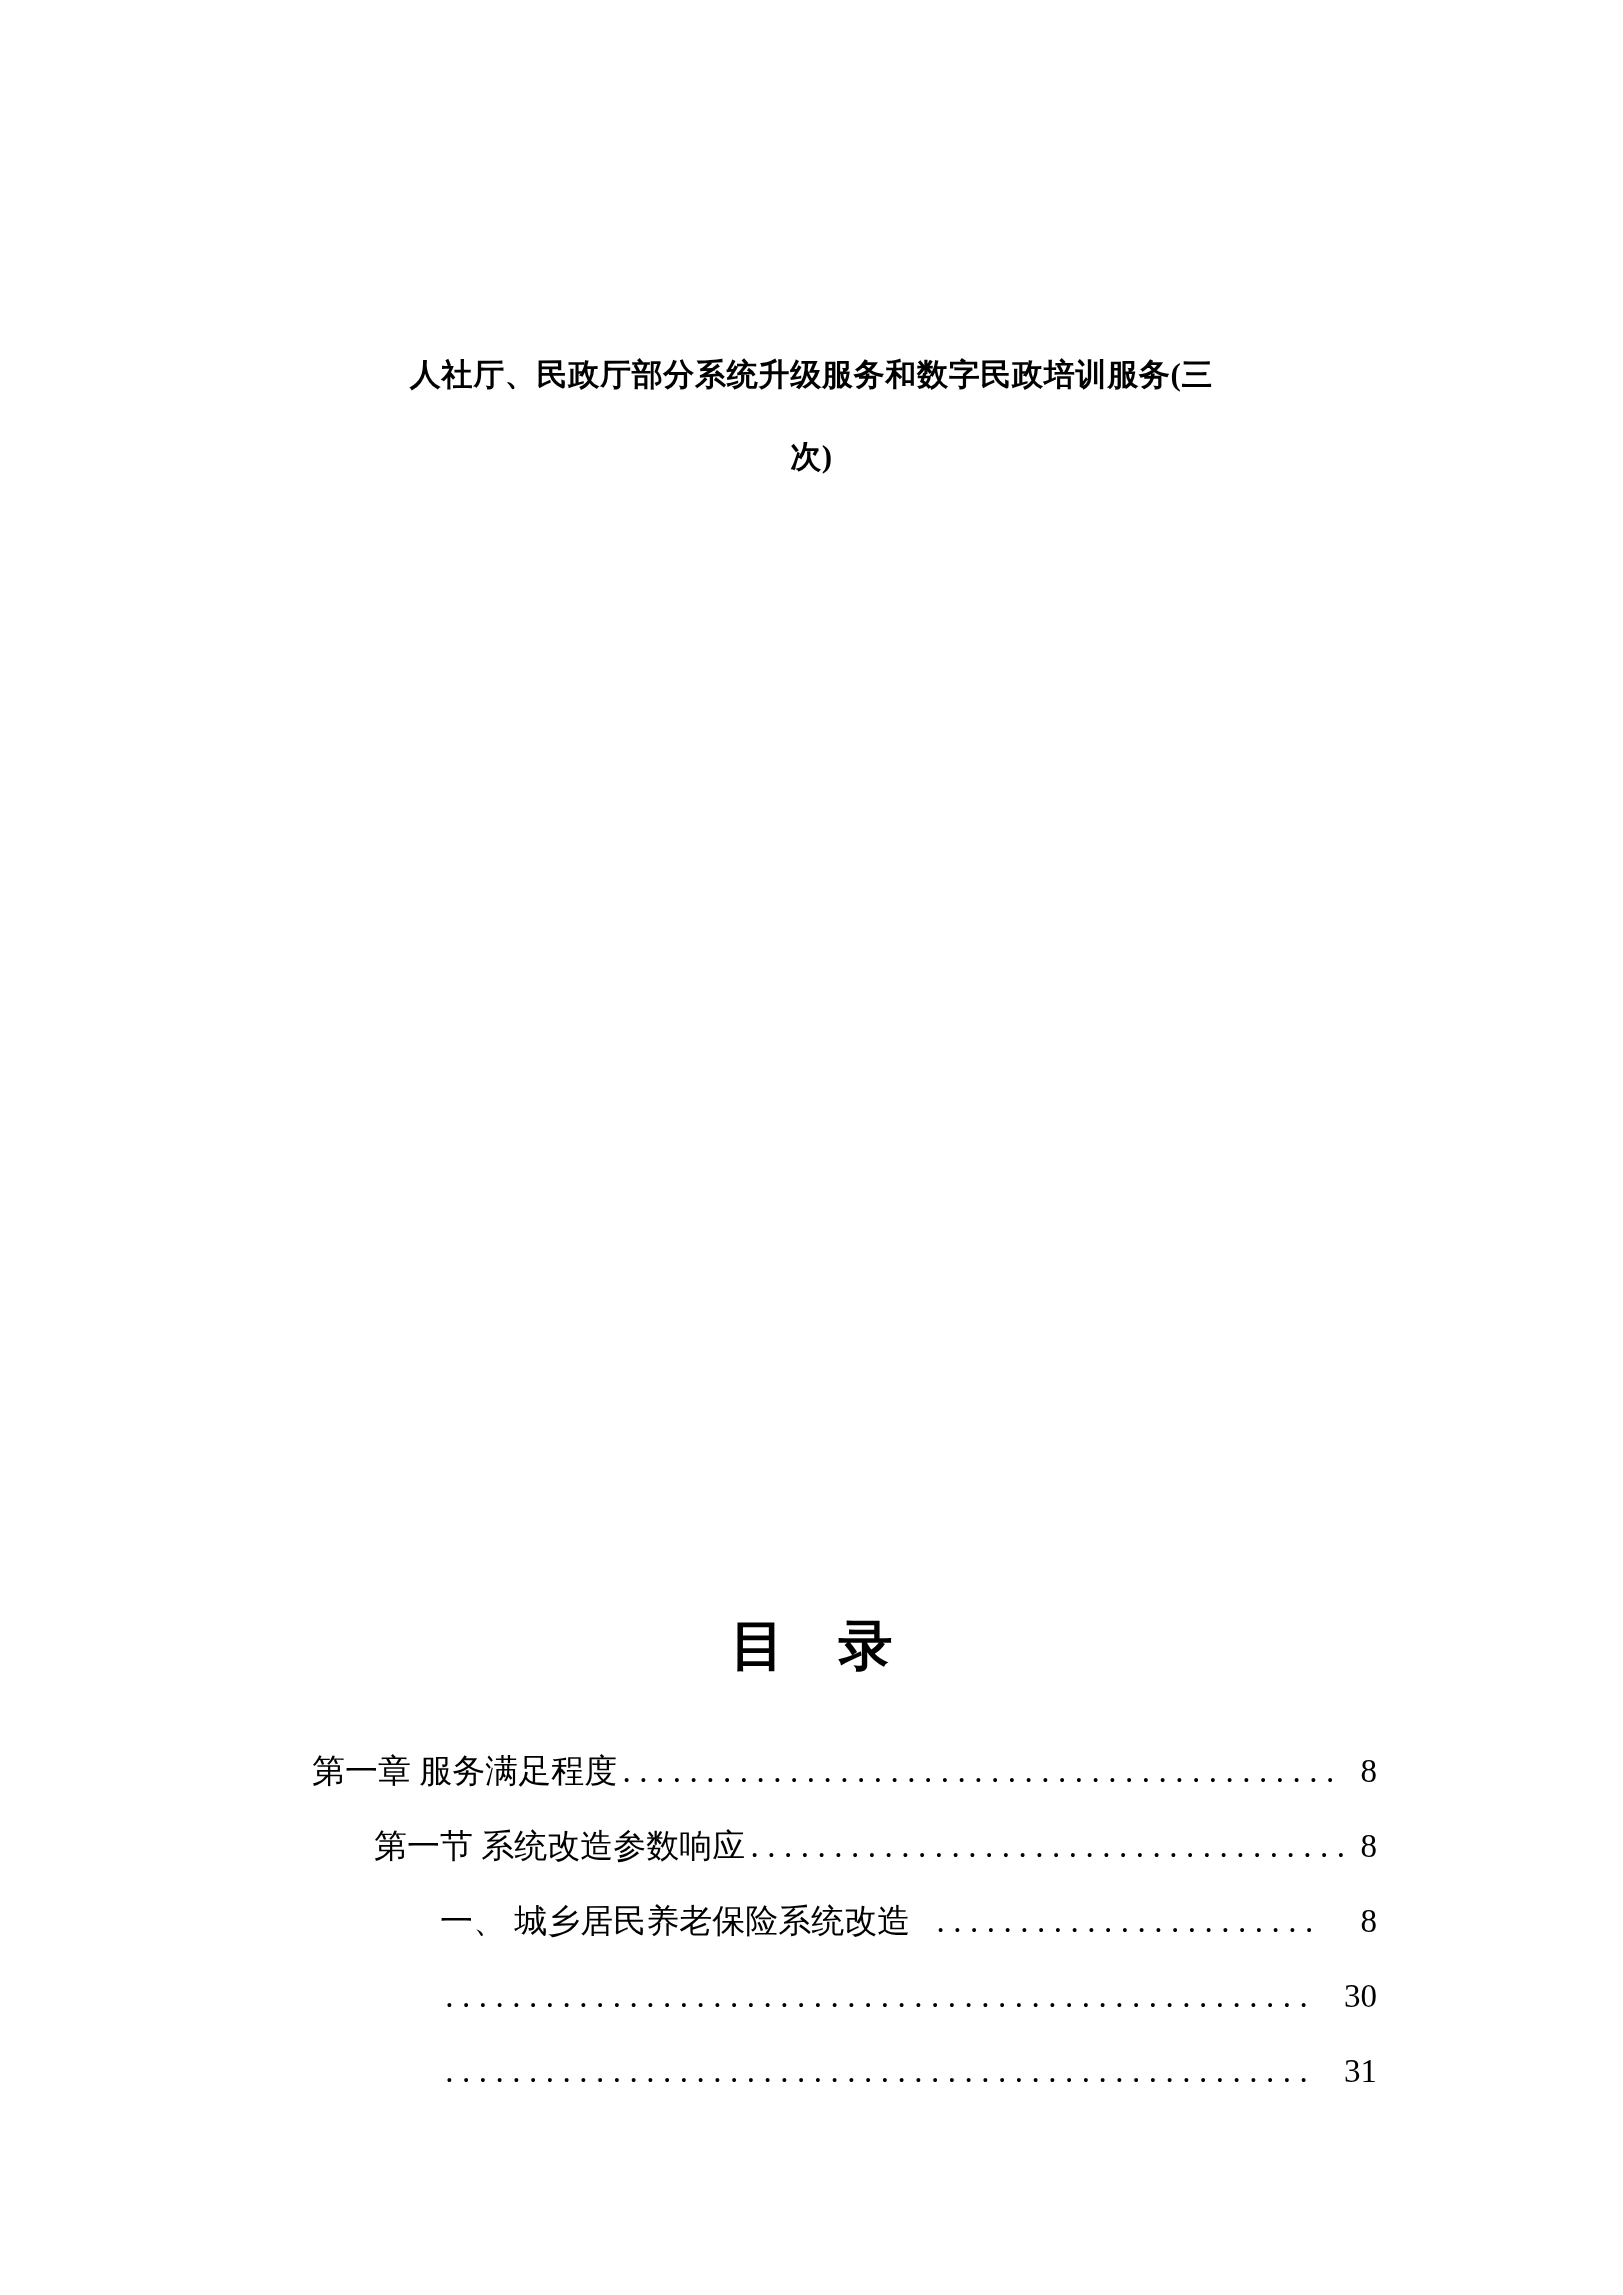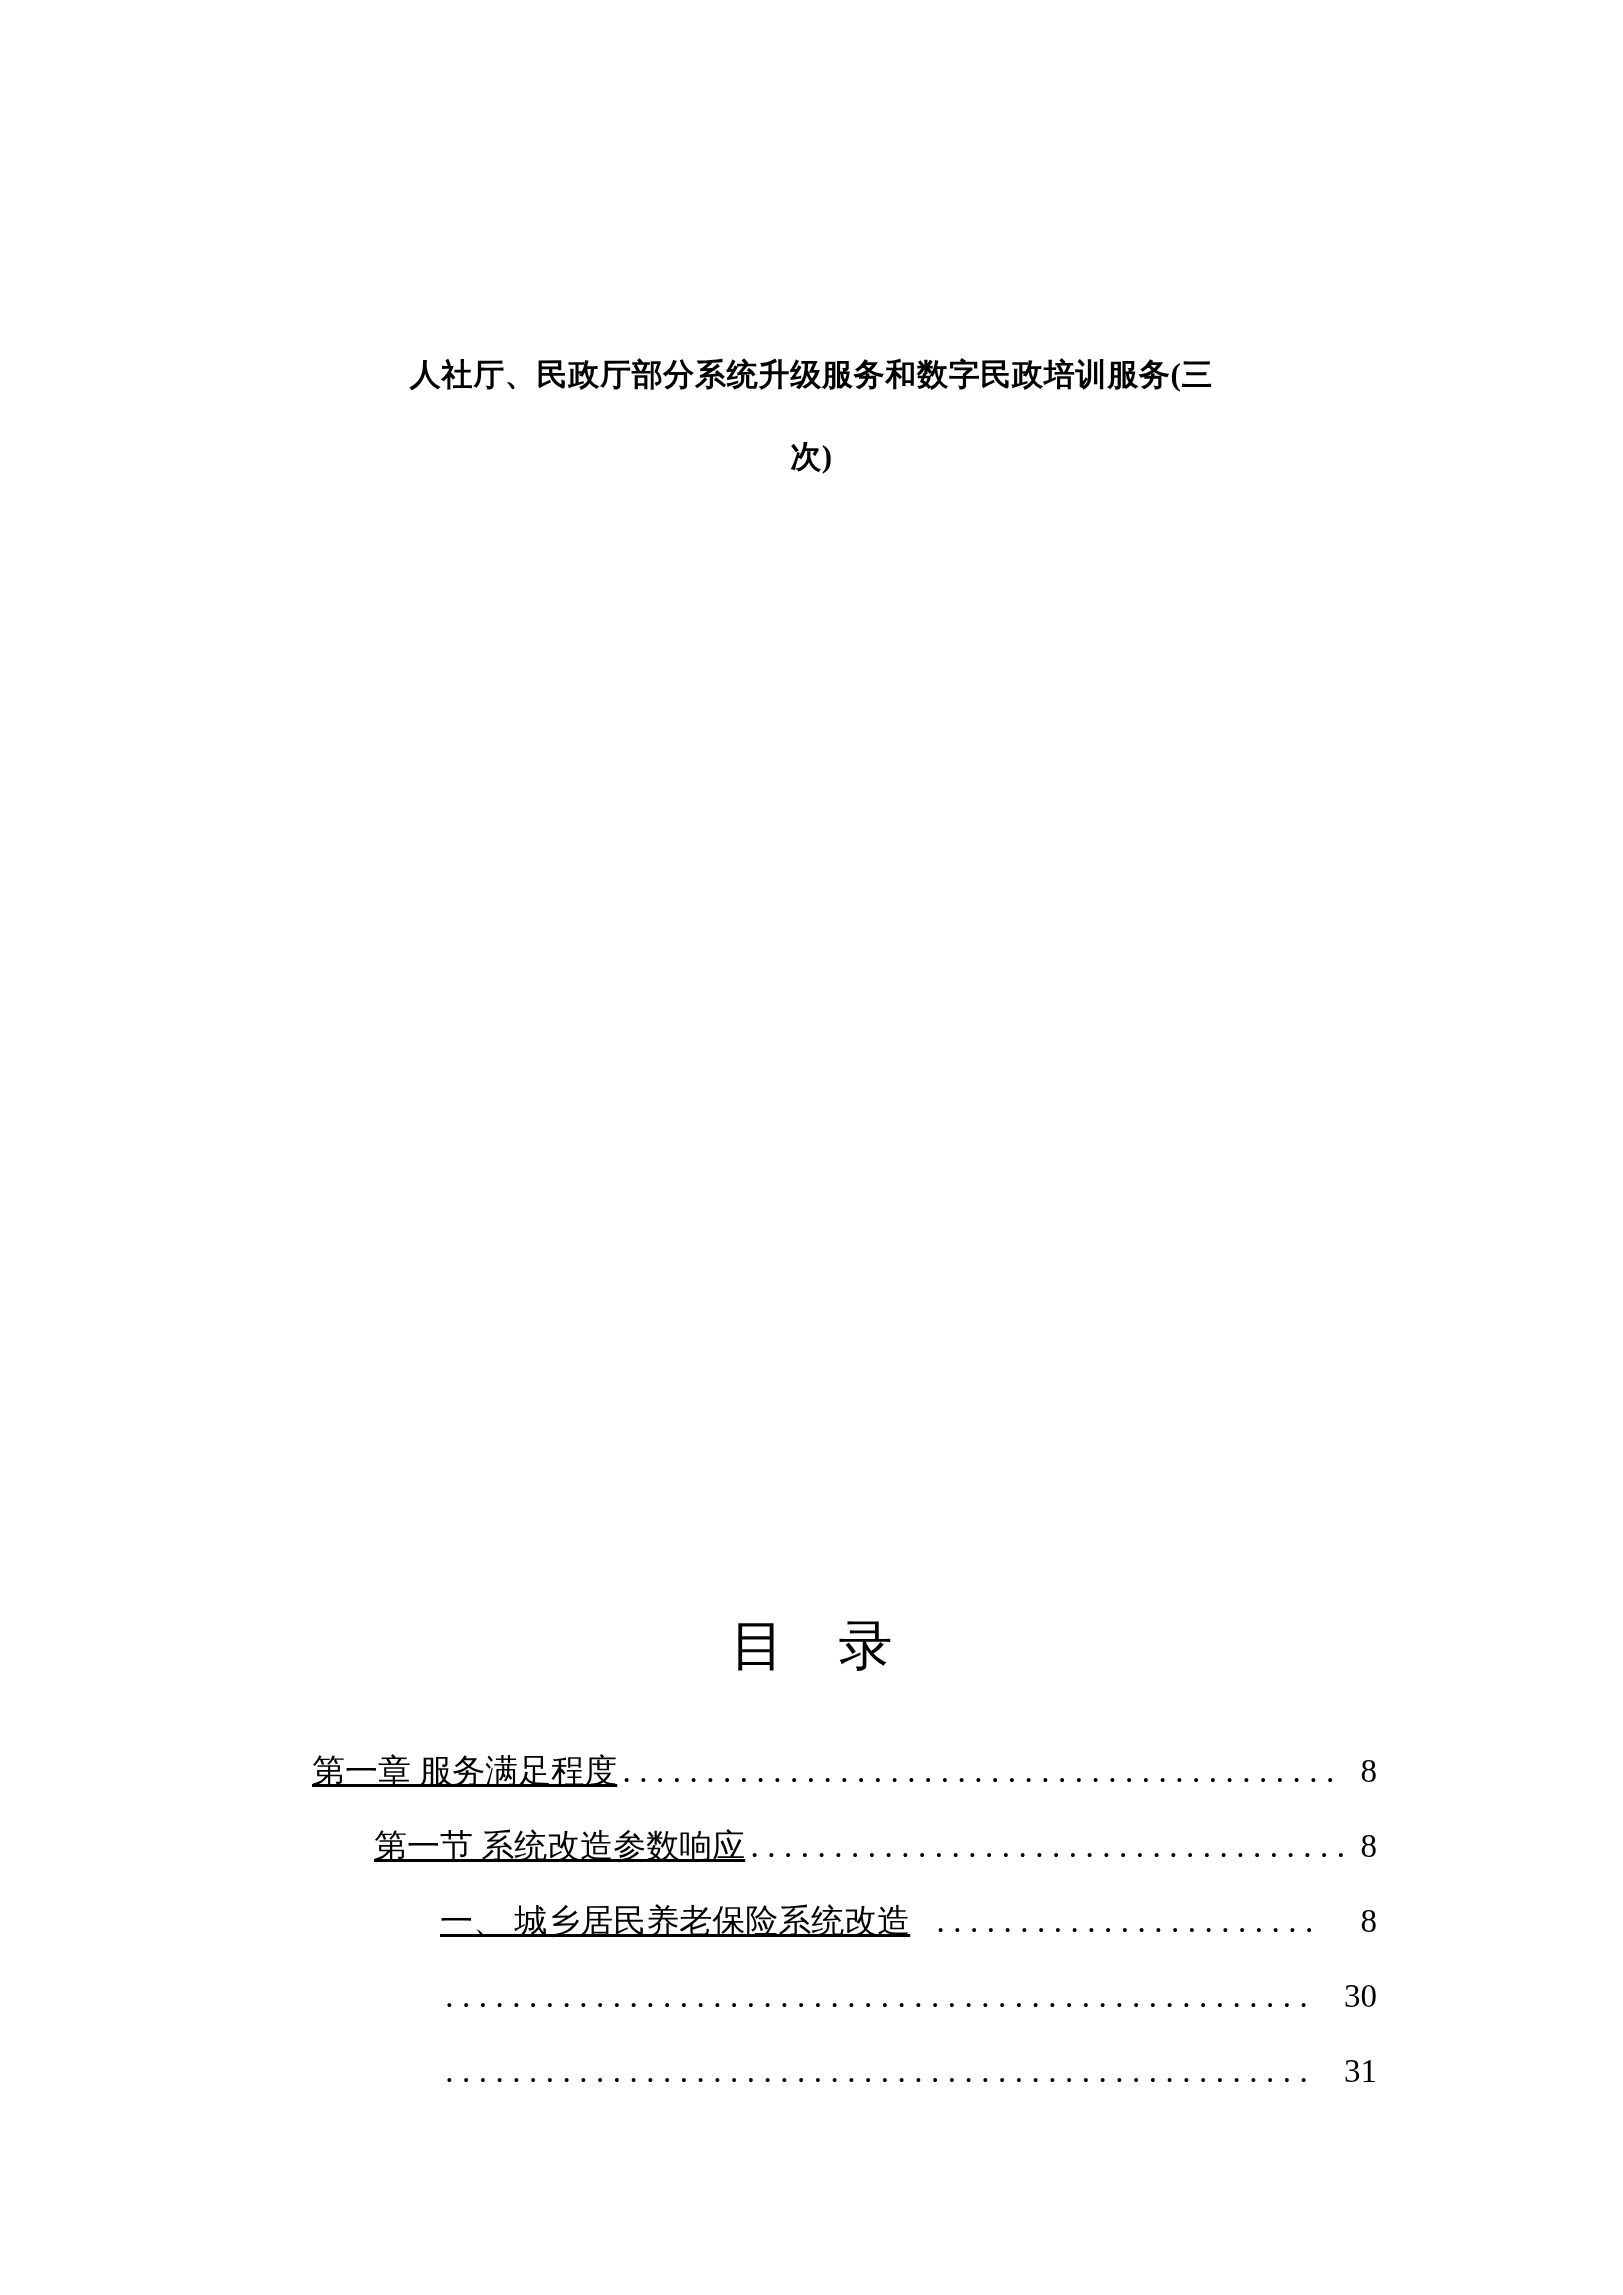--- a/index.html
+++ b/index.html
@@ -27,21 +27,21 @@
     font-size: 31px;
     line-height: 82px;
     letter-spacing: 0.7px;
   }
   .toc-heading {
     position: absolute;
     top: 1608px;
     left: 0;
     width: 100%;
     text-align: center;
-    font-weight: normal;
+    font-weight: bold;
     font-size: 54px;
     line-height: 76px;
   }
   .toc-list {
     position: absolute;
     left: 312px;
     top: 1734px;
     width: 1065px;
   }
   .toc-row {
@@ -49,21 +49,20 @@
     align-items: baseline;
     height: 75px;
     line-height: 75px;
     font-size: 33px;
   }
   .toc-row.level-2 { padding-left: 62px; }
   .toc-row.level-3 { padding-left: 128px; gap: 21px; }
   .toc-label {
     white-space: nowrap;
     flex: 0 0 auto;
-    text-decoration: underline;
   }
   .toc-leader {
     flex: 1 1 auto;
     min-width: 0;
     overflow: hidden;
     white-space: nowrap;
     letter-spacing: 8.5px;
     margin: 0 17px 0 5.2px;
   }
   .toc-page {

